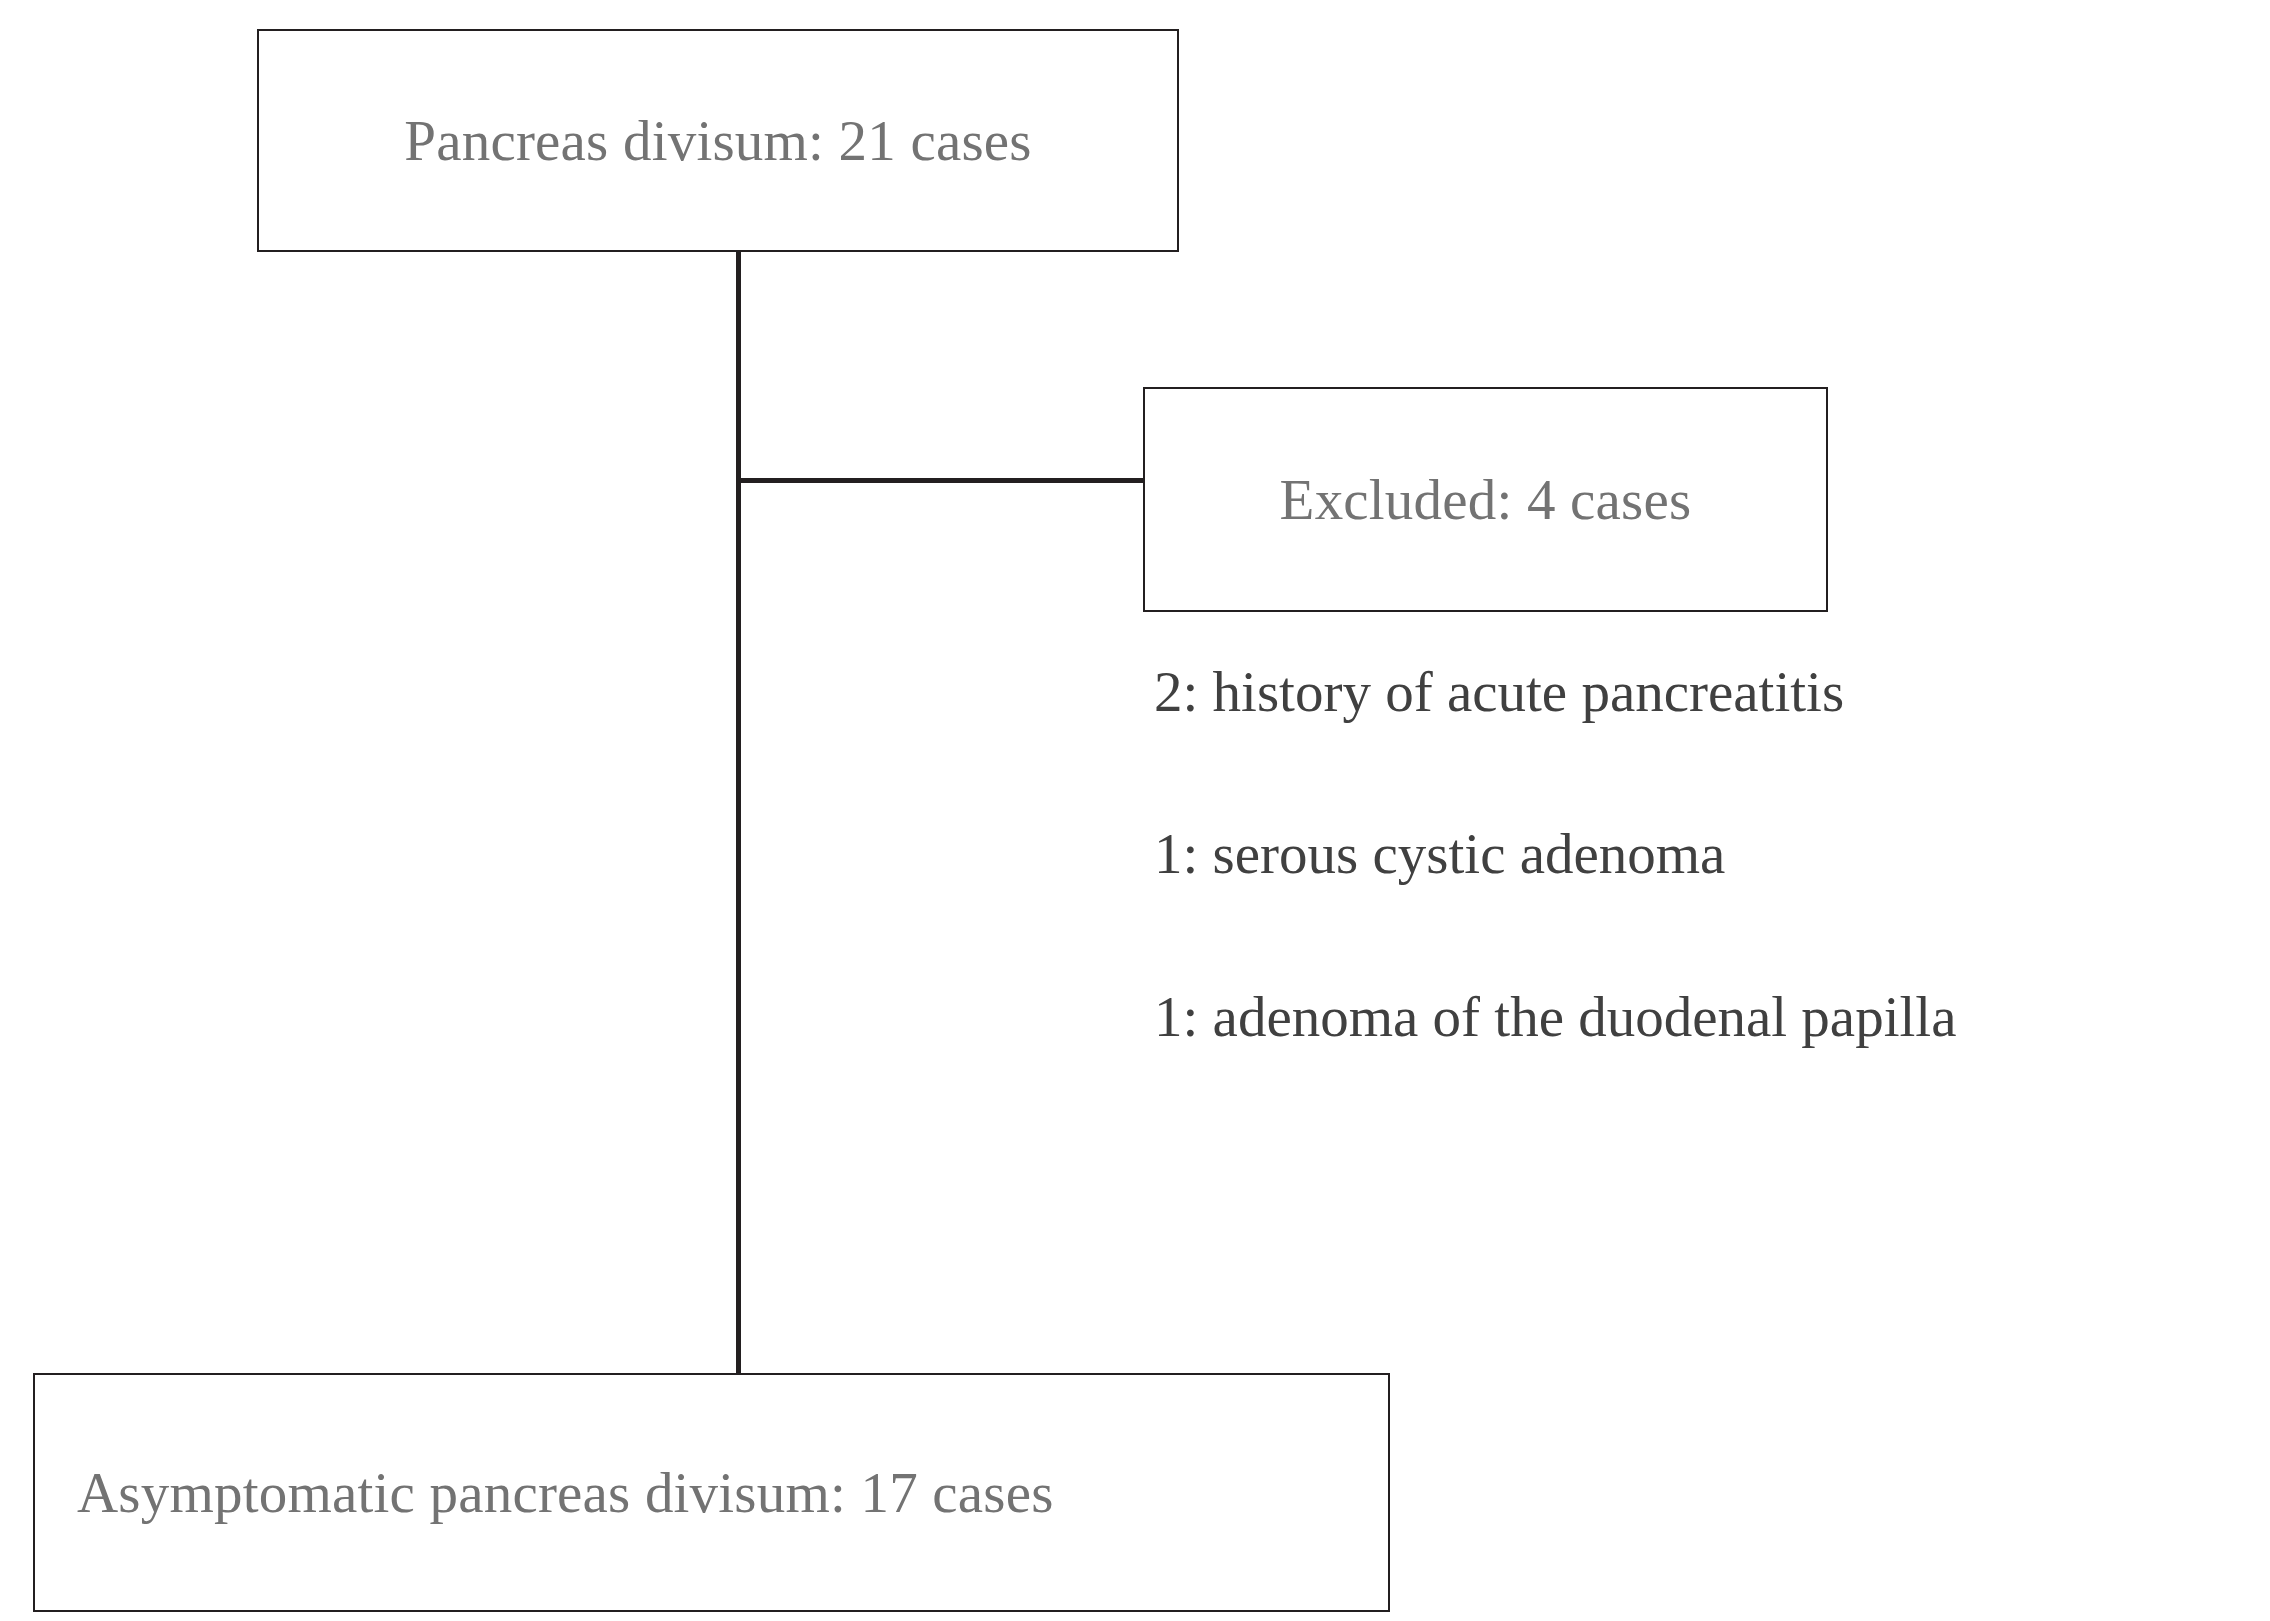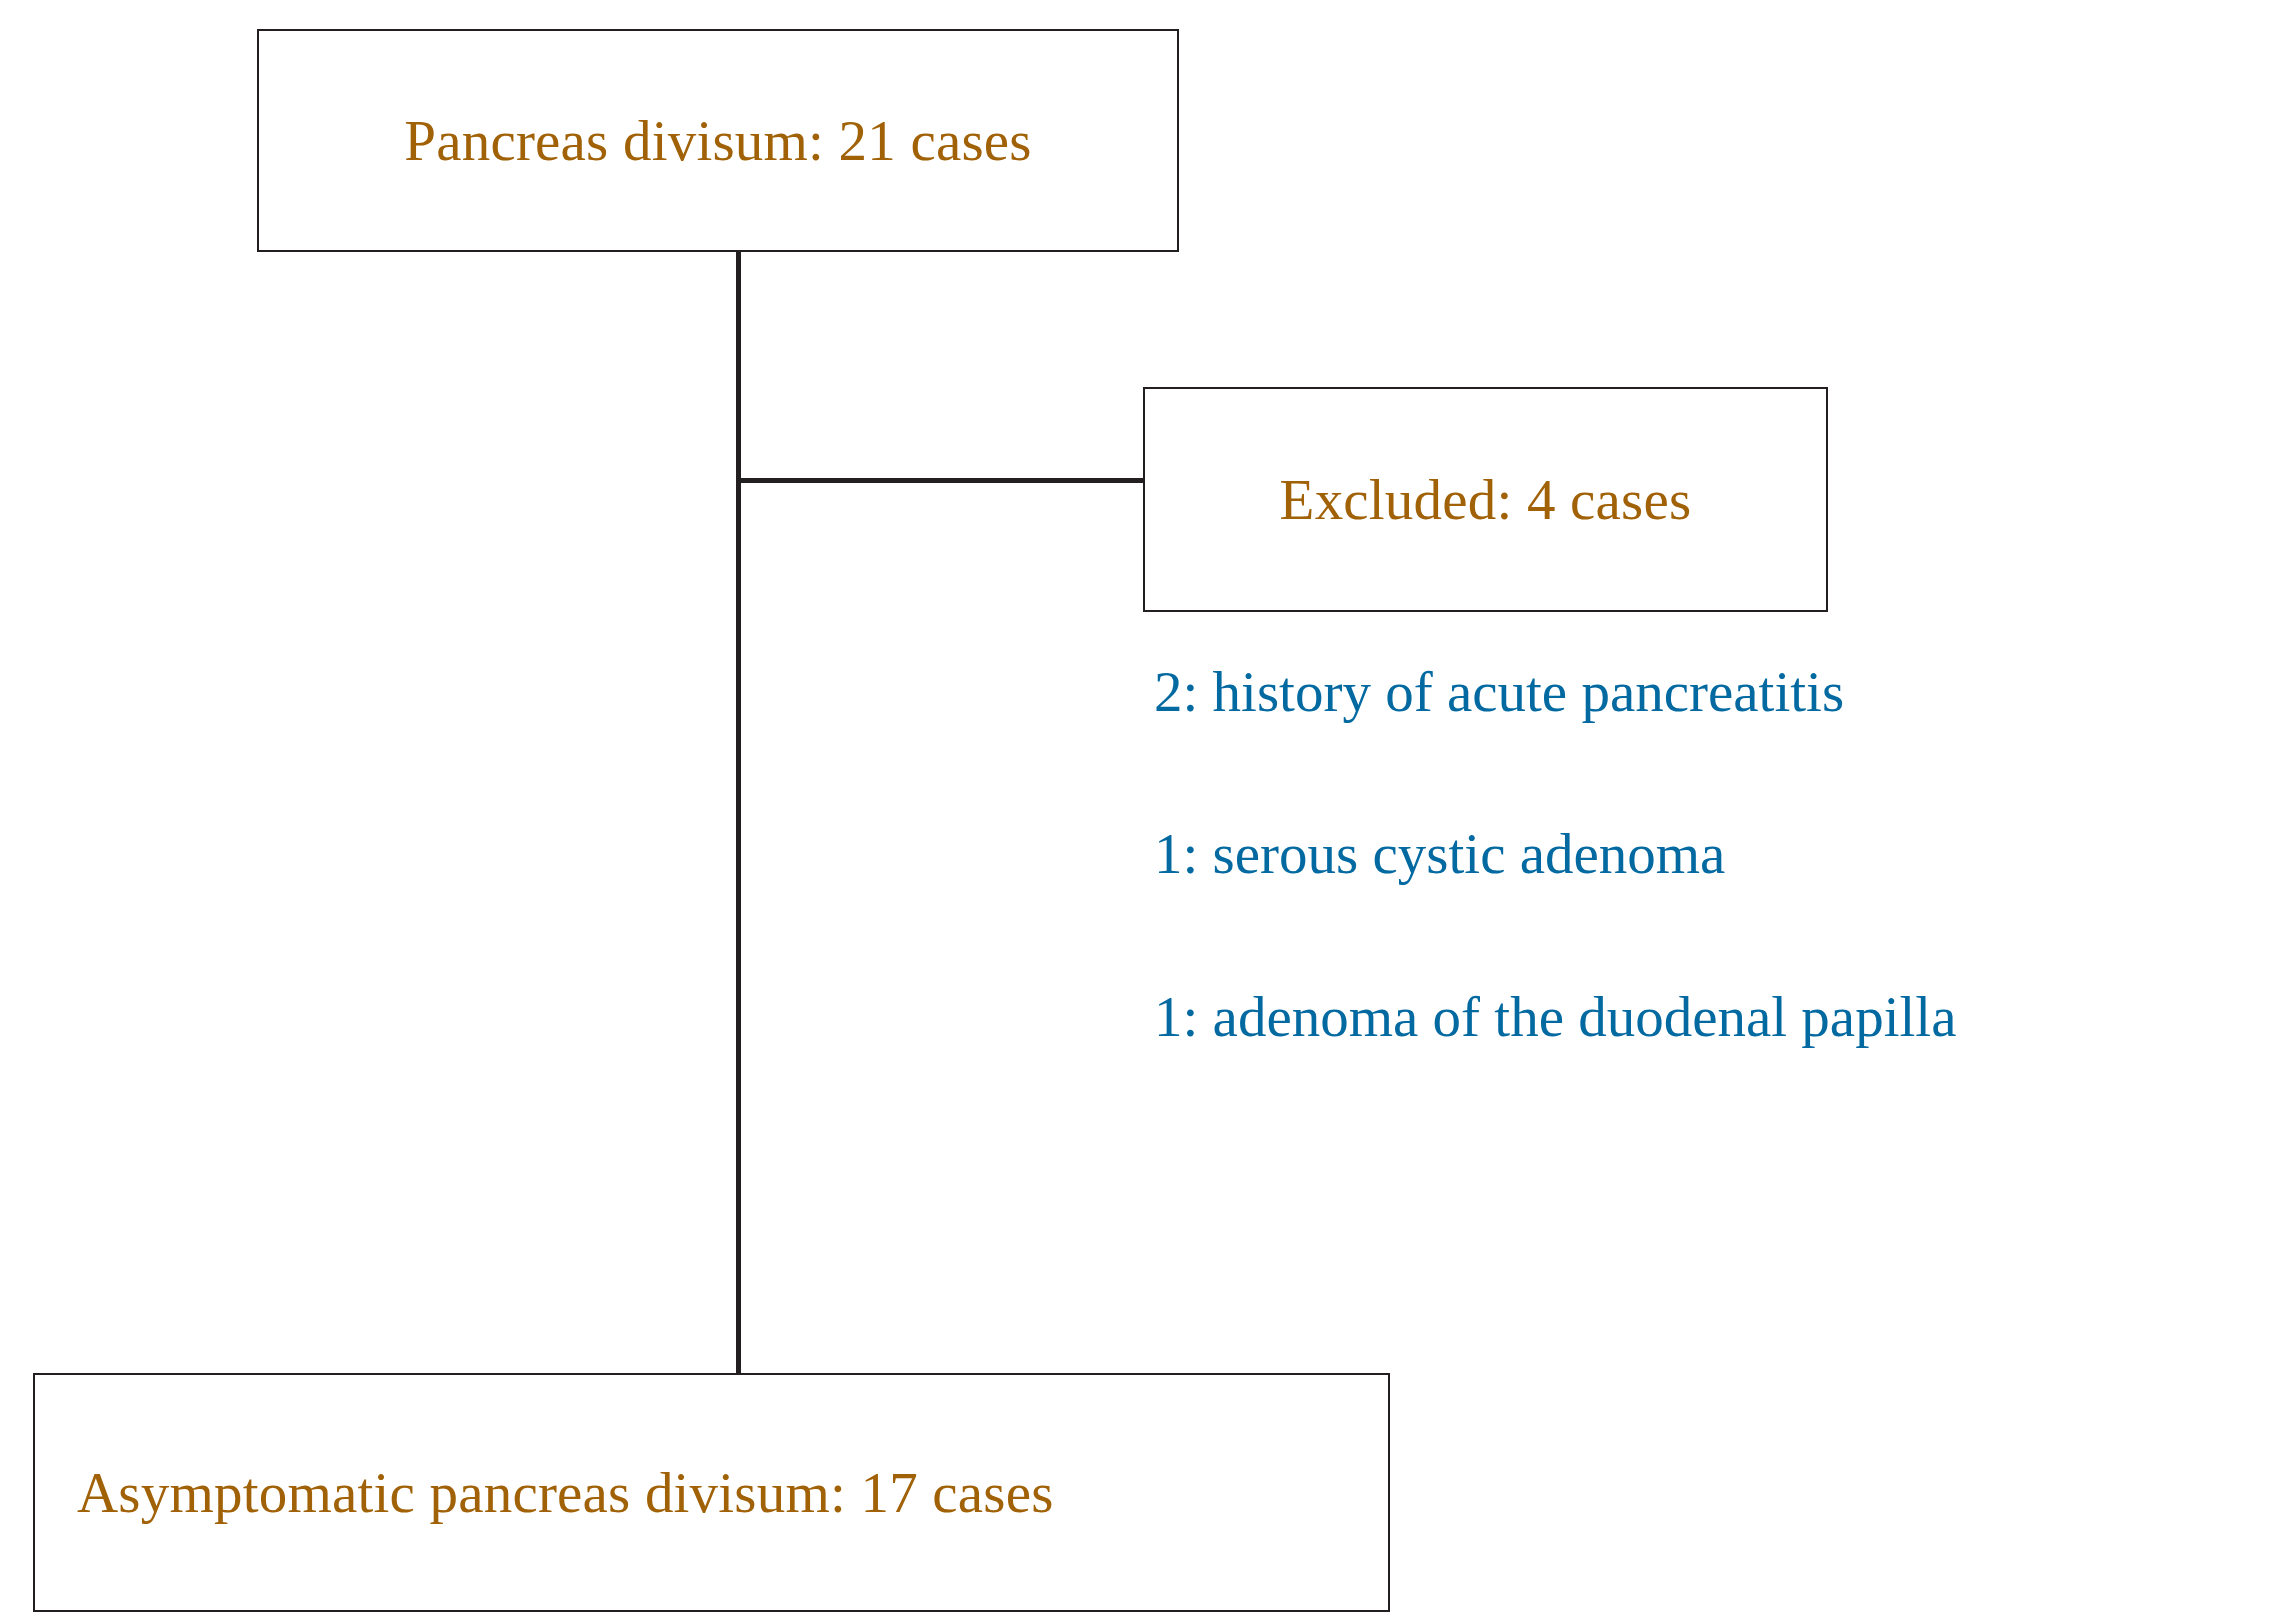--- a/index.html
+++ b/index.html
@@ -27,21 +27,21 @@
     display: flex;
     align-items: center;
     z-index: 3;
   }
   .node-label {
     display: block;
     width: 100%;
     font-size: 57px;
     line-height: 1.15;
     letter-spacing: 0.2px;
-    color: #a16207;
+    color: #737373;
     white-space: nowrap;
   }
 
   #box-top {
     left: 257px;
     top: 29px;
     width: 922px;
     height: 223px;
     justify-content: center;
   }
@@ -91,21 +91,21 @@
   #exclusion-reasons {
     position: absolute;
     left: 1154px;
     top: 658px;
     width: 1111px;
     z-index: 2;
   }
   .reason-item {
     font-size: 57px;
     line-height: 1.18;
-    color: #0369a1;
+    color: #404040;
     white-space: nowrap;
     margin-bottom: 95px;
   }
   .reason-item:last-child { margin-bottom: 0; margin-top: 39px; }
 </style>
 </head>
 <body>
 
 <div id="canvas">
 

